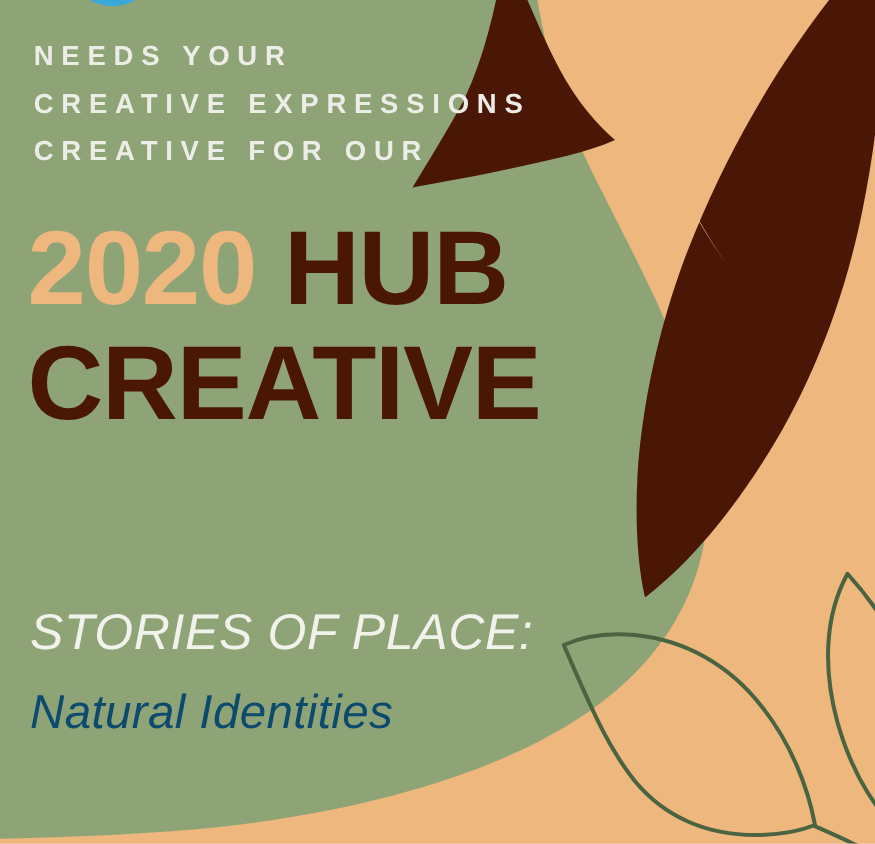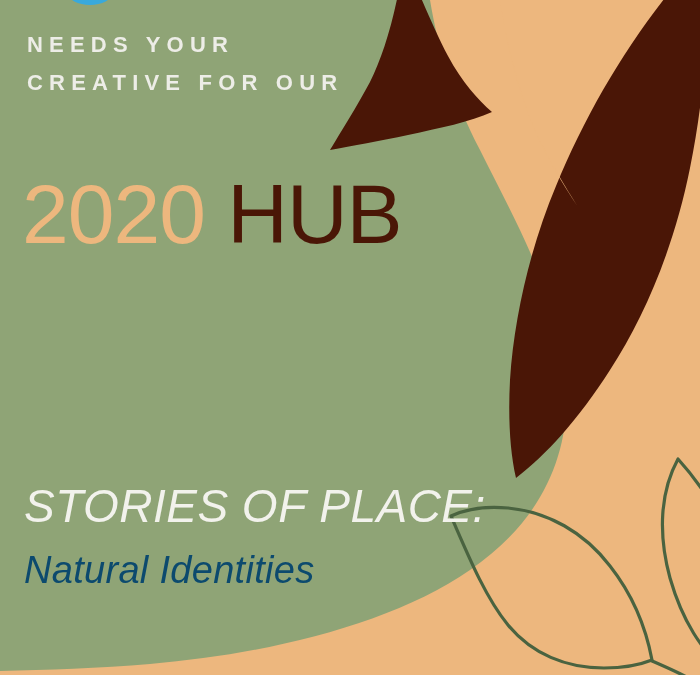--- a/index.html
+++ b/index.html
@@ -47,40 +47,40 @@
     white-space: nowrap;
   }
   .headline-block {
     position: absolute;
     left: 22px;
     top: 168px;
     width: 640px;
   }
   .headline-line {
     font-family: "Liberation Sans", sans-serif;
-    font-weight: normal;
+    font-weight: bold;
     font-size: 84px;
     line-height: 92px;
     letter-spacing: -1px;
     color: #4A1606;
     white-space: nowrap;
   }
   .year {
     color: #EDB77E;
   }
   .subtitle-block {
     position: absolute;
     left: 24px;
     top: 482px;
     width: 560px;
   }
   .sub-line-1 {
     font-family: "Liberation Sans", sans-serif;
     font-style: italic;
-    font-size: 46px;
+    font-size: 40px;
     font-weight: normal;
     letter-spacing: 0.5px;
     line-height: 48px;
     color: #F2F2EC;
     white-space: nowrap;
   }
   .sub-line-2 {
     font-family: "Liberation Sans", sans-serif;
     font-style: italic;
     font-size: 38px;
@@ -146,27 +146,29 @@
       <path fill="none" stroke="#4A6340" stroke-width="3.2" stroke-linecap="round" d="M726,670 C712,676 700,681 691,686"></path>
 
       <ellipse cx="90" cy="-7" rx="22" ry="12" fill="#39A9DC"></ellipse>
     </svg>
   </div>
 
   <div id="content">
 
     <div class="kicker-block">
       <div class="kicker-line">NEEDS YOUR</div>
+      <div class="kicker-line">CREATIVE EXPRESSIONS</div>
       <div class="kicker-line">CREATIVE FOR OUR</div>
     </div>
 
     <div class="headline-block">
       <div class="headline-line">
         <span class="year">2020</span><span>&nbsp;</span><span>HUB</span>
       </div>
+      <div class="headline-line">CREATIVE</div>
     </div>
 
     <div class="subtitle-block">
       <div class="sub-line-1">STORIES OF PLACE:</div>
       <div class="sub-line-2">Natural Identities</div>
     </div>
 
   </div>
 </div>
 

